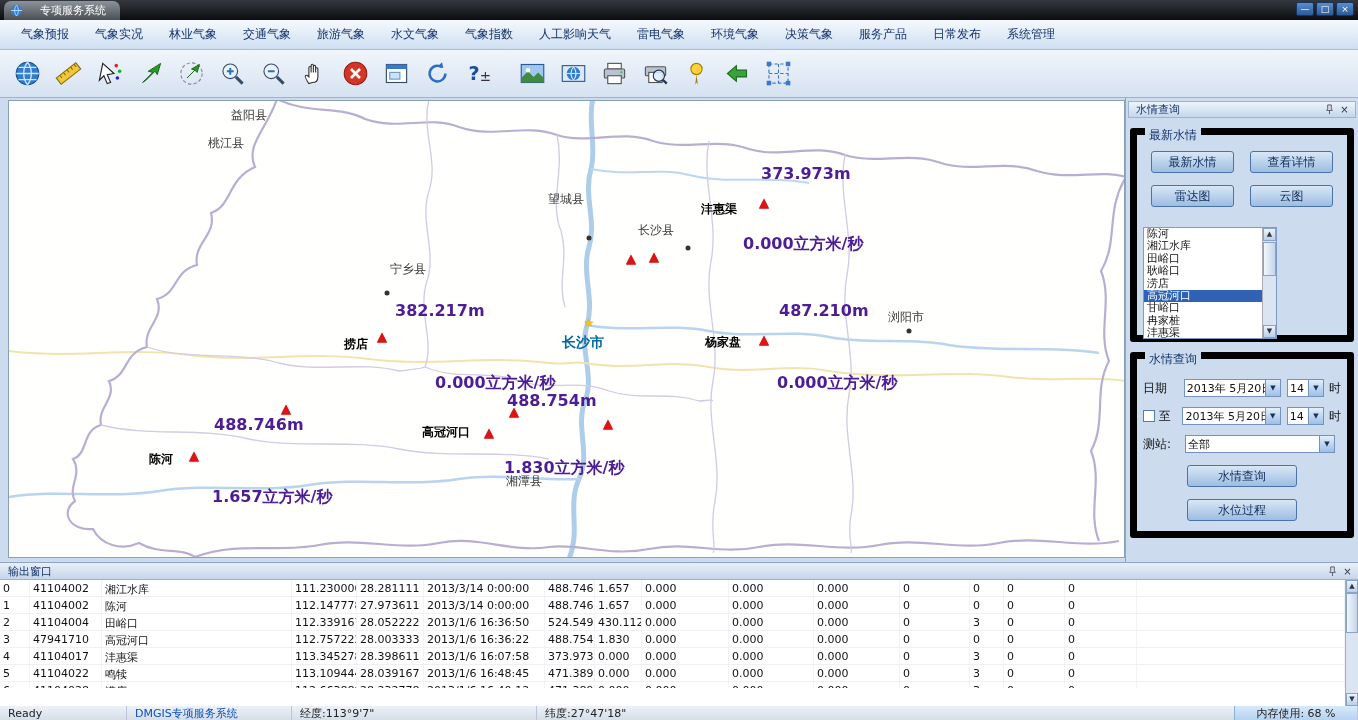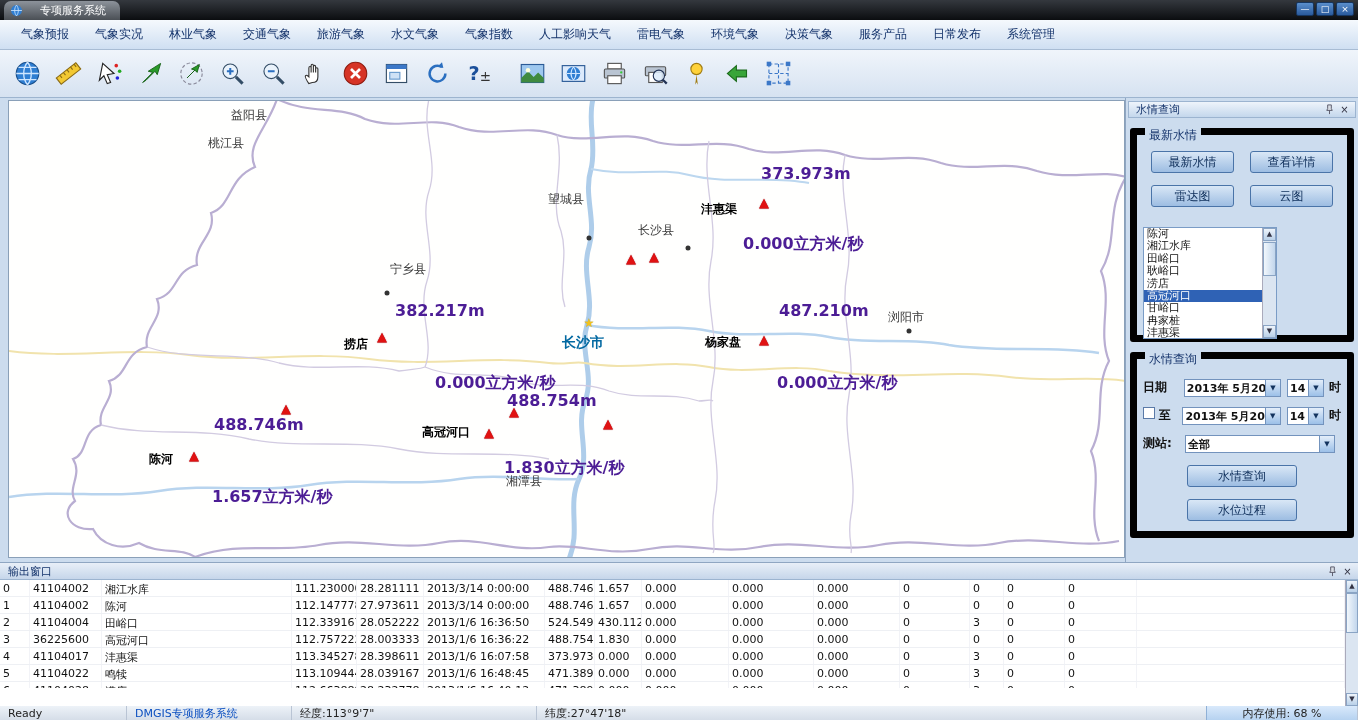--- a/index.html
+++ b/index.html
@@ -59,21 +59,21 @@
   .station-row .lbl { font-size:12px; color:#111; padding-top:2px; width:58px; }
   .listbox { position:relative; width:134px; height:112px; background:#fff; border:1px solid #7a9cc6; overflow:hidden; }
   .list-items { position:absolute; left:0; top:0; right:14px; bottom:0; overflow:hidden; }
   .list-item { font-size:11px; line-height:12.4px; padding-left:3px; white-space:nowrap; }
   .list-item.selected { background:#2f62b5; color:#fff; }
   .vscroll { position:absolute; right:0; top:0; bottom:0; width:14px; background:#dbe5f1; border-left:1px solid #aab; }
   .vs-btn { height:13px; background:linear-gradient(#eef4fb,#b9d0e8); border:1px solid #8aa4c4;
             font-size:7px; text-align:center; line-height:11px; color:#334; }
   .vs-btn.down { position:absolute; bottom:0; left:0; right:0; }
   .vs-thumb { position:absolute; left:0; right:0; top:14px; height:34px; background:linear-gradient(90deg,#f2f7fc,#c2d6ec); border:1px solid #8aa4c4; }
-  .q-row { display:flex; align-items:flex-start; padding:0 6px; margin-top:10px;font-weight:bold; }
+  .q-row { display:flex; align-items:center; padding:0 6px; margin-top:10px; }
   .q-row .lbl { font-size:12px; }
   .combo { display:flex; align-items:center; background:#fff; border:1px solid #7393bd; height:18px; overflow:hidden; }
   .combo .val { flex:1; font-size:11px; padding-left:2px; white-space:nowrap; overflow:hidden; }
   .combo .arrow { width:15px; align-self:stretch; background:linear-gradient(#e4eefa,#9cc0e8);
                   border-left:1px solid #7393bd; font-size:7px; color:#13335e; display:flex; align-items:center; justify-content:center; }
   .checkbox { width:12px; height:12px; background:#fff; border:1px solid #5a7aa8; }
   .panel-btn { width:110px; margin:12px auto 0 auto; display:block; }
 
   
   .output { height:143px; background:#e7edf5; border-top:1px solid #8fa6c2; }
@@ -87,21 +87,21 @@
   .tbl-row { display:flex; height:17px; border-bottom:1px solid #eef0f4; background:#fff; }
   .tbl-row .cell { border-right:1px solid #f2f3f7; padding:1.5px 3px; font-size:11px; white-space:nowrap; overflow:hidden; flex:none; }
   .out-scroll { position:absolute; right:0; top:0; bottom:0; width:13px; background:#dbe5f1; border-left:1px solid #aab; }
 
   
   .statusbar { height:15px; background:linear-gradient(#edf2f8,#d5dde8); border-top:1px solid #aab8cc;
                display:flex; align-items:flex-start; font-size:11px; color:#222; }
   .sb-seg { padding:0 8px; border-right:1px solid #b9c4d4; height:100%; display:flex; align-items:center; white-space:nowrap; }
   .sb-app { color:#0b4fc0; }
   .sb-fill { flex:1; border-right:none; }
-  .sb-mem { width:152px; background:linear-gradient(#d9e9fb,#b6d2f0); border-left:1px solid #8fb0d6; justify-content:center; }
+  .sb-mem { width:124px; background:linear-gradient(#d9e9fb,#b6d2f0); border-left:1px solid #8fb0d6; justify-content:center; }
 </style>
 </head>
 <body>
 
 <div class="titlebar">
   <div class="app-tab">
     <svg viewBox="0 0 24 24">
         <circle cx="12" cy="12" r="10" fill="#2f7ed2"></circle>
         <path d="M2 12h20M12 2c4.5 5.5 4.5 14.5 0 20M12 2c-4.5 5.5-4.5 14.5 0 20" stroke="#cfe6ff" stroke-width="1.5" fill="none"></path>
       </svg>
@@ -475,21 +475,21 @@
           <div class="cell" style="width: 85px;">0.000</div>
           <div class="cell" style="width: 86px;">0.000</div>
           <div class="cell" style="width: 70px;">0</div>
           <div class="cell" style="width: 34px;">3</div>
           <div class="cell" style="width: 61px;">0</div>
           <div class="cell" style="width: 72px;">0</div>
           <div class="cell" style="flex: 1 1 0%;"></div>
         </div>
         <div class="tbl-row">
           <div class="cell" style="width: 30px;">3</div>
-          <div class="cell" style="width: 72px;">36225600</div>
+          <div class="cell" style="width: 72px;">47941710</div>
           <div class="cell" style="width: 190px;">高冠河口</div>
           <div class="cell" style="width: 65px;">112.757222</div>
           <div class="cell" style="width: 67px;">28.003333</div>
           <div class="cell" style="width: 121px;">2013/1/6 16:36:22</div>
           <div class="cell" style="width: 50px;">488.754</div>
           <div class="cell" style="width: 47px;">1.830</div>
           <div class="cell" style="width: 87px;">0.000</div>
           <div class="cell" style="width: 85px;">0.000</div>
           <div class="cell" style="width: 86px;">0.000</div>
           <div class="cell" style="width: 70px;">0</div>

